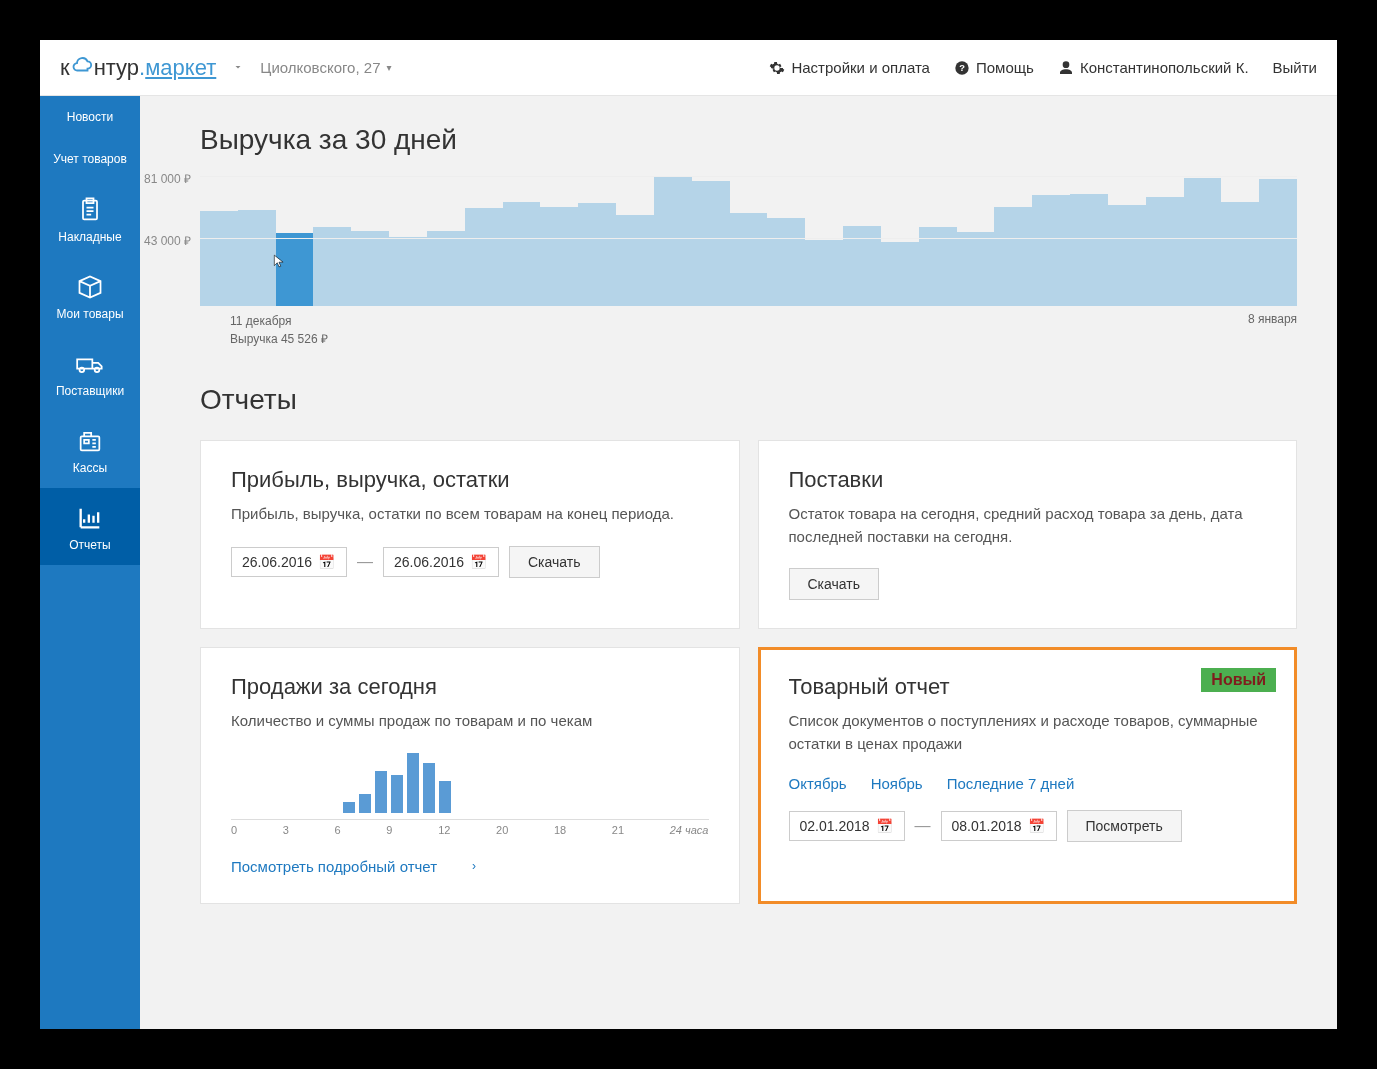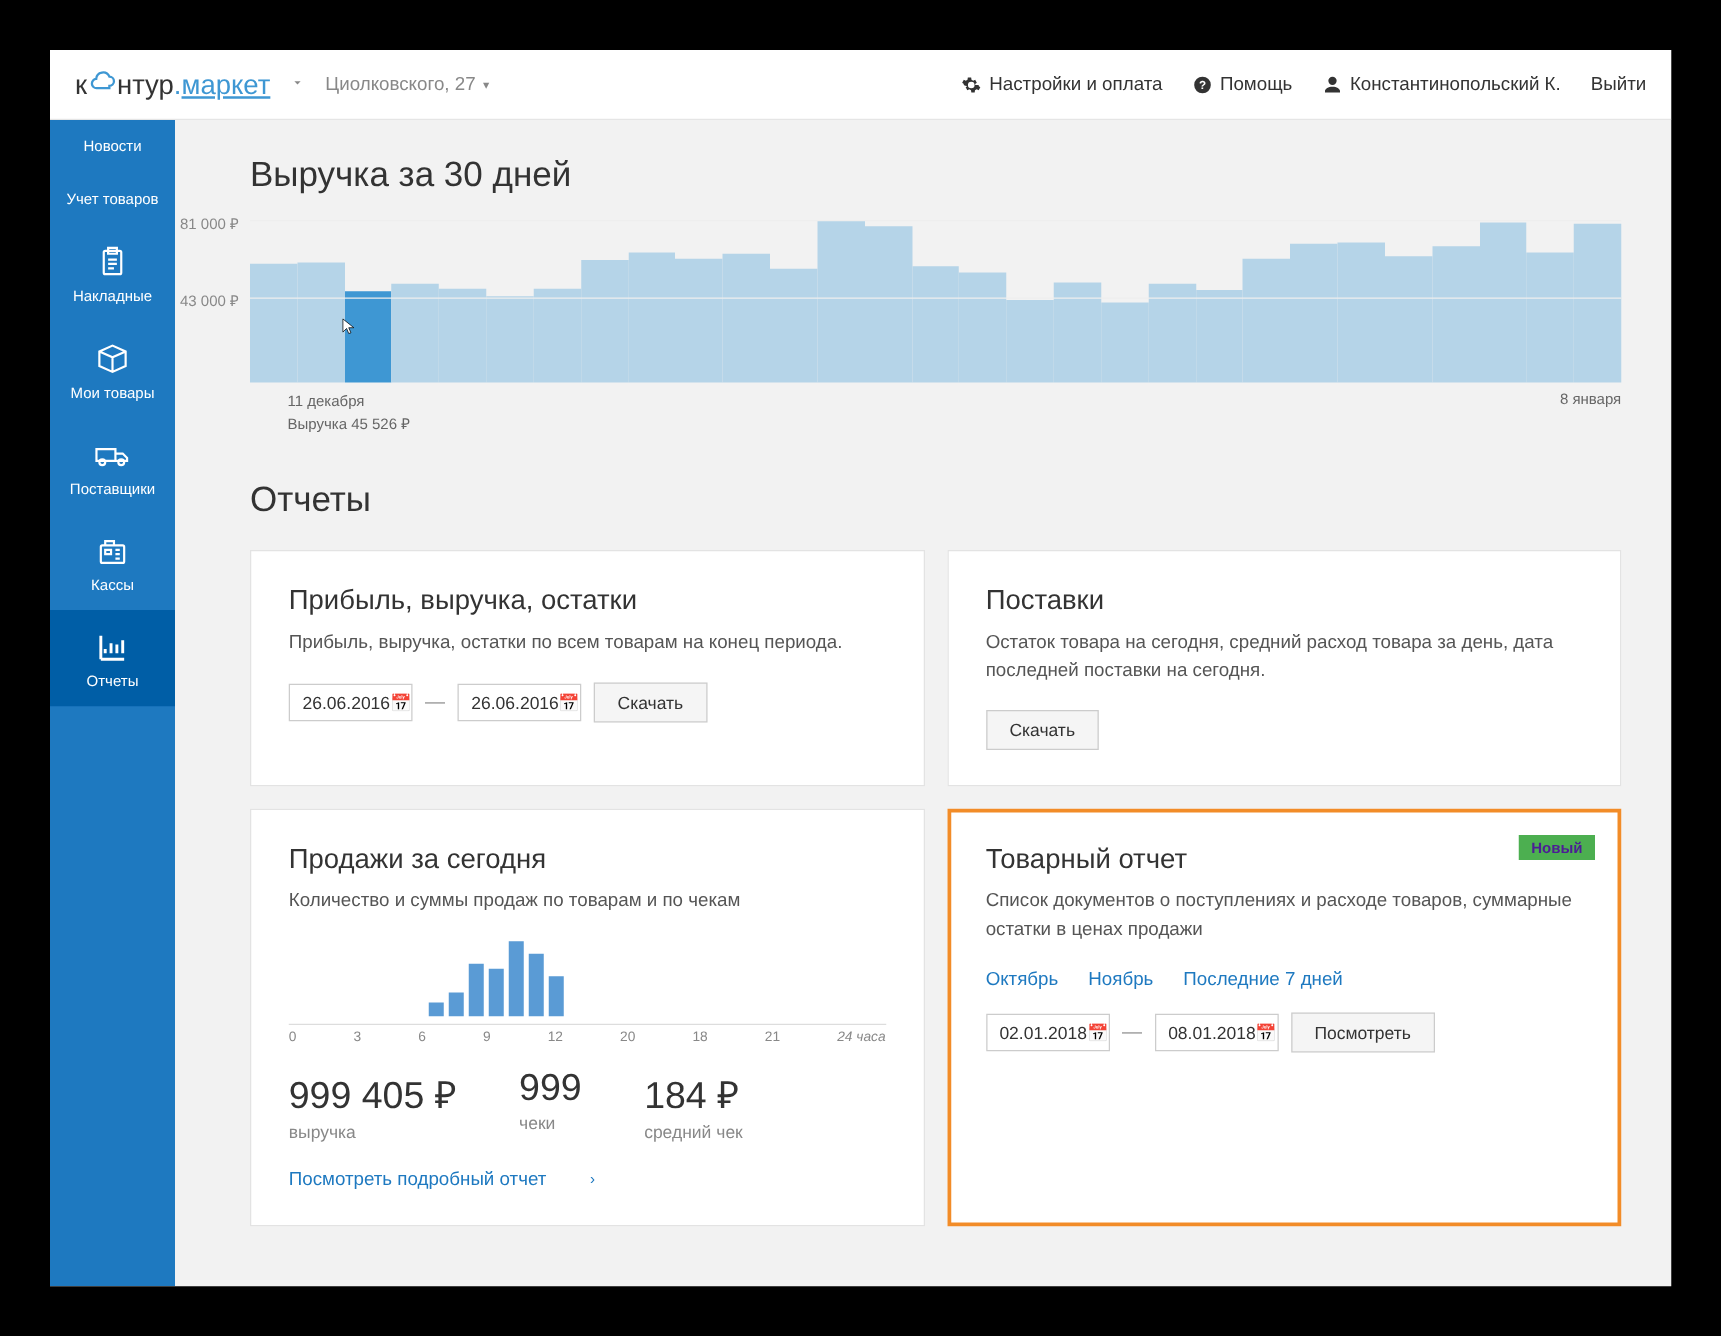--- a/index.html
+++ b/index.html
@@ -47,26 +47,26 @@
   .end-label { position: absolute; right: 0; top: 0; font-size: 12px; color: #666; }
 
   h2.section-title { font-weight: 300; font-size: 28px; color: #333; margin: 18px 0 24px; }
 
   .cards { display: grid; grid-template-columns: 1fr 1fr; gap: 18px; }
   .card { background: #fff; border: 1px solid #e3e3e3; padding: 26px 30px 28px; position: relative; }
   .card.highlight { border: 3px solid #f28c28; padding: 24px 28px 26px; }
   .card h3 { font-weight: 400; font-size: 22px; color: #333; margin-bottom: 10px; }
   .card p.desc { font-size: 15px; color: #555; line-height: 1.5; margin-bottom: 20px; }
   .date-row { display: flex; align-items: center; gap: 10px; }
-  .date-input { display: flex; align-items: center; border: 1px solid #ccc; padding: 6px 10px; font-size: 14px; color: #333; background: #fff; cursor: pointer; width: 99px; justify-content: space-between; }
+  .date-input { display: flex; align-items: center; border: 1px solid #ccc; padding: 6px 10px; font-size: 14px; color: #333; background: #fff; cursor: pointer; width: 116px; justify-content: space-between; }
   .dash { color: #999; }
   .btn { border: 1px solid #ccc; background: #f5f5f5; padding: 7px 18px; font-size: 14px; color: #333; cursor: pointer; }
   .quick-links { display: flex; gap: 24px; margin-bottom: 18px; }
   .quick-link { color: #1e79c0; font-size: 15px; cursor: pointer; text-align: right; }
-  .badge-new { position: absolute; top: 18px; right: 18px; background: #4caf50; color: #4c1d95; font-size: 12px; font-weight: 600; padding: 3px 10px; }
+  .badge-new { position: absolute; top: 18px; right: 18px; background: #4caf50; color: #7f1d1d; font-size: 16px; font-weight: 600; padding: 3px 10px; }
 
   .stats { display: flex; gap: 50px; margin-top: 18px; }
   .stat .big { font-size: 30px; font-weight: 300; color: #333; }
   .stat .sub { font-size: 14px; color: #888; margin-top: 2px; }
   .view-link { color: #1e79c0; font-size: 15px; display: flex; align-items: center; margin-top: 22px; cursor: pointer; gap: 29px; }
   .view-link .chev2 { margin-left: 6px; font-size: 12px; }
 
   .mini-chart { position: relative; margin-top: 12px; }
   .mini-bars { display: flex; align-items: flex-end; height: 60px; gap: 4px; margin: 0 0 6px; }
   .mini-bar { width: 12px; background: #5a9bd5; }
@@ -304,34 +304,20 @@
                   <span>3</span>
                   <span>6</span>
                   <span>9</span>
                   <span>12</span>
                   <span>20</span>
                   <span>18</span>
                   <span>21</span>
                   <span>24 часа</span>
                 </div>
           </div>
-          <div class="stats">
-            <div class="stat">
-              <div class="big">999 405 ₽</div>
-              <div class="sub">выручка</div>
-            </div>
-            <div class="stat">
-              <div class="big">999</div>
-              <div class="sub">чеки</div>
-            </div>
-            <div class="stat">
-              <div class="big">184 ₽</div>
-              <div class="sub">средний чек</div>
-            </div>
-          </div>
           <div class="view-link">
             <span>Посмотреть подробный отчет</span>
             <span class="chev2">›</span>
           </div>
         </div>
 
         <div class="card highlight">
           <div class="badge-new">Новый</div>
           <h3>Товарный отчет</h3>
           <p class="desc">Список документов о поступлениях и расходе товаров, суммарные остатки в ценах продажи</p>

